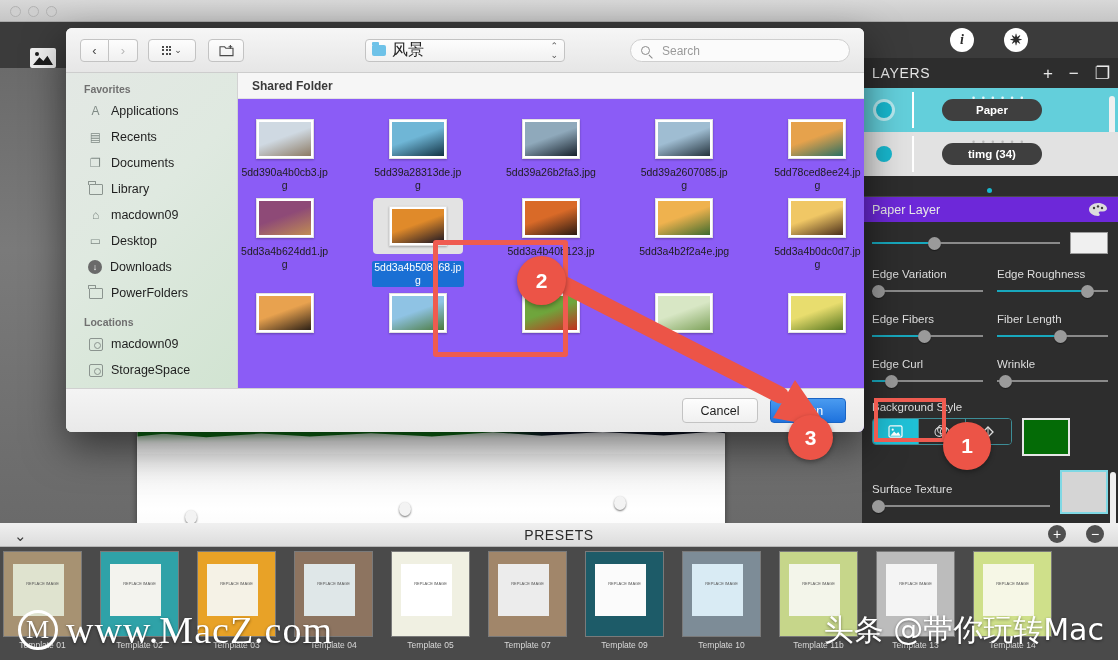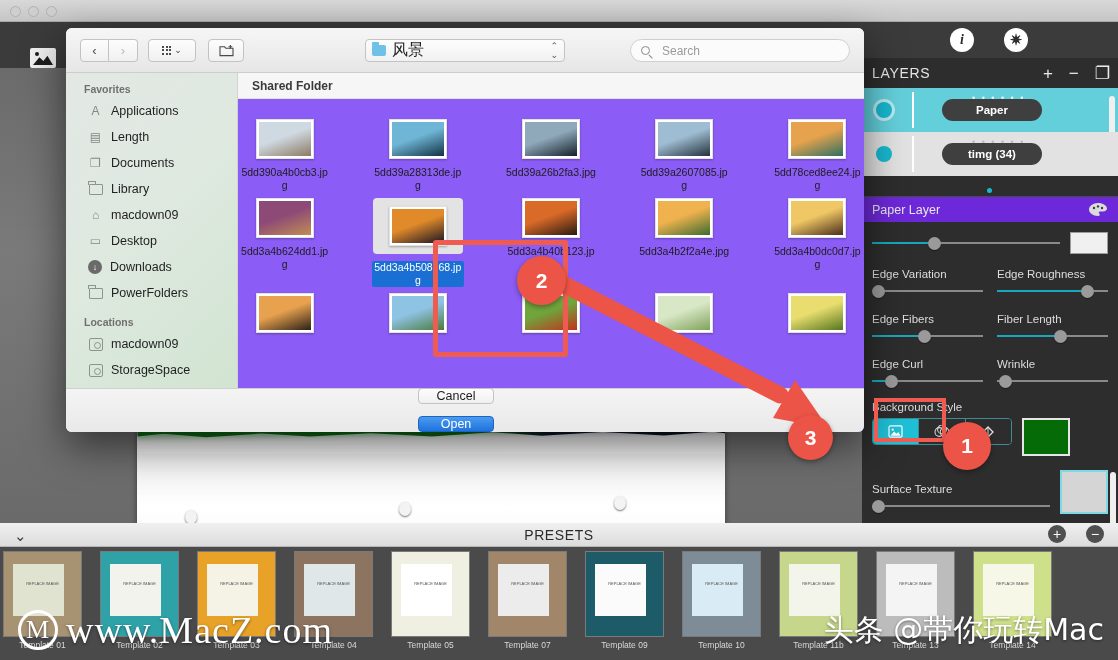--- a/index.html
+++ b/index.html
@@ -248,21 +248,21 @@
   .fcell.selected .fname { background: #1a6fd4; color: #fff; border-radius: 2px; }
 
   .sel-box {
     position: absolute; left: 367px; top: 212px; width: 135px; height: 117px;
     border: 5px solid #ef5b50; border-radius: 3px; pointer-events: none; z-index: 8;
   }
 
   .dlg-footer {
     position: absolute; left: 0; bottom: 0; width: 798px; height: 44px;
     background: linear-gradient(#f4f4f4,#e9e9e9); border-top: 1px solid #d0d0d0;
-    display: flex; align-items: center; justify-content: flex-end; gap: 12px; padding-right: 18px; flex-direction: column;
+    display: flex; align-items: center; justify-content: flex-end; gap: 12px; padding-right: 18px;
   }
   .btn {
     min-width: 76px; height: 25px; border-radius: 4px; font-size: 12.5px;
     display: flex; align-items: center; justify-content: center;
   }
   .btn.cancel { background: linear-gradient(#fdfdfd,#f0f0f0); border: 1px solid #c3c3c3; color: #1d1d1d; }
   .btn.open { background: linear-gradient(#4a9bf0,#1e72dd); border: 1px solid #1a64c4; color: #fff; }
 
   
   .badge {
@@ -612,21 +612,21 @@
 
       <div class="dlg-side">
         <div class="side-hdr">Favorites</div>
         <div id="fav-list">
             <div class="side-item">
               <span class="si-ic">A</span>
               <span>Applications</span>
             </div>
             <div class="side-item">
               <span class="si-ic">▤</span>
-              <span>Length</span>
+              <span>Recents</span>
             </div>
             <div class="side-item">
               <span class="si-ic">❐</span>
               <span>Documents</span>
             </div>
             <div class="side-item">
               <span class="si-ic">
                 <span class="si-folder"></span>
               </span>
               <span>Library</span>

